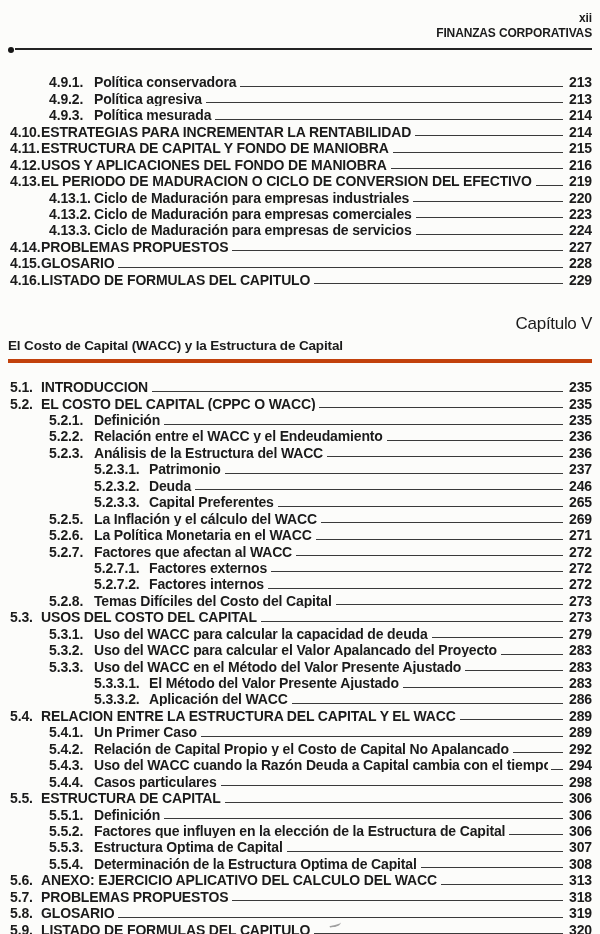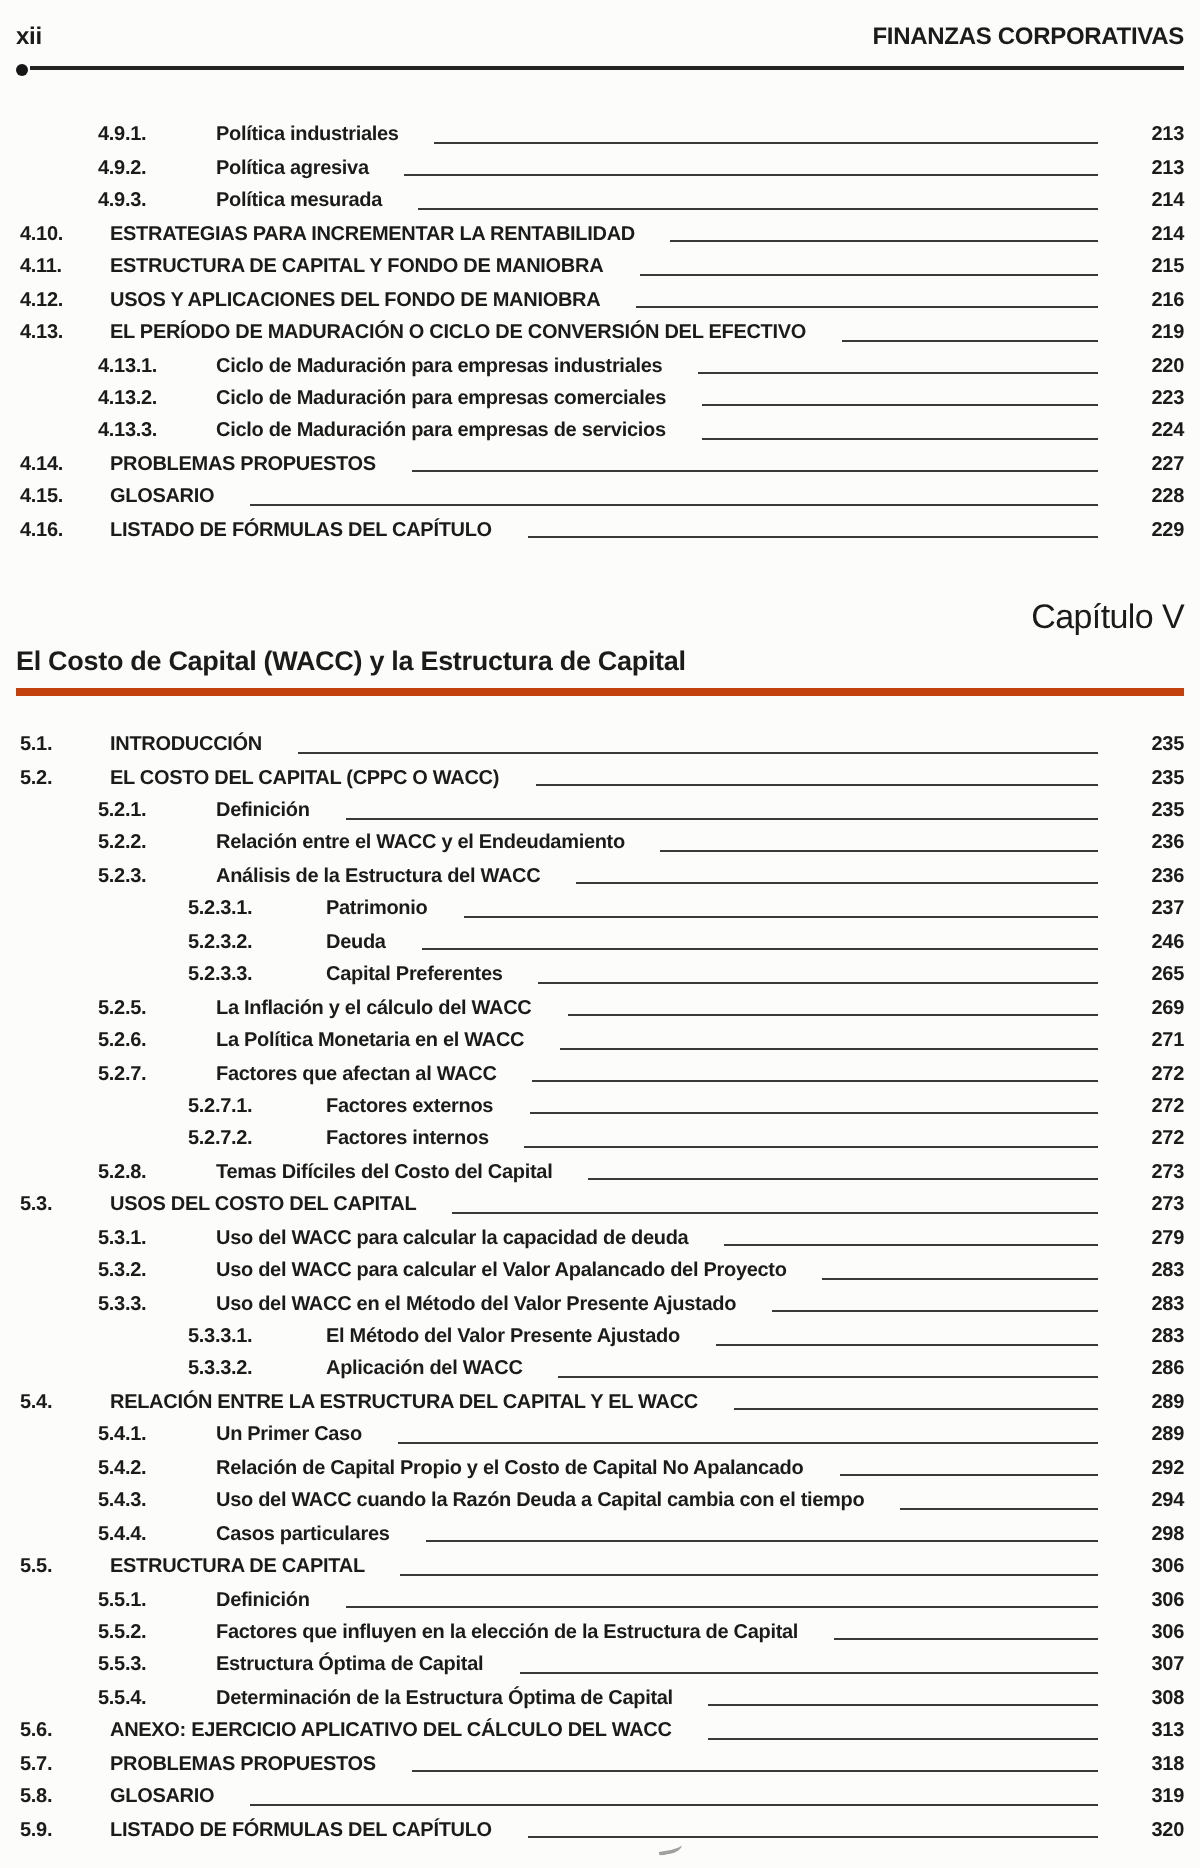--- a/index.html
+++ b/index.html
@@ -15,20 +15,21 @@
 
   
   .running-header {
     display: flex;
     justify-content: space-between;
     align-items: flex-end;
     padding-top: 11px;
     font-size: 12px;
     font-weight: bold;
     line-height: 15px;
+    flex-direction: column;
   }
   .header-rule {
     display: flex;
     align-items: center;
     margin-top: 3px;
   }
   .header-rule .dot {
     width: 6px; height: 6px;
     border-radius: 50%;
     background: #161616;
@@ -42,25 +43,24 @@
   }
 
   
   .toc { width: 100%; }
   .toc-ch4 { margin-top: 20px; }
   .toc-ch5 { margin-top: 15px; }
   .toc-row {
     display: flex;
     align-items: flex-end;
     height: 16.45px;
-    font-size: 10px;
+    font-size: 14px;
     font-weight: bold;
     line-height: 13px;
     white-space: nowrap;
-    gap: 14px;
   }
   .toc-row .num { flex: 0 0 auto; }
   .toc-row .label { flex: 0 1 auto; overflow: hidden; padding-right: 1px; }
   .toc-row .leader {
     flex: 1 1 auto;
     min-width: 12px;
     border-bottom: 1.4px solid #3a3a3a;
     margin: 0 3px 2.5px 3px;
     height: 1px;
   }
@@ -112,21 +112,21 @@
     <span>FINANZAS CORPORATIVAS</span>
   </div>
   <div class="header-rule">
     <span class="dot"></span>
     <span class="rule-line"></span>
   </div>
 
   <div class="toc toc-ch4">
       <div class="toc-row level-2">
     <span class="num">4.9.1.</span>
-    <span class="label">Política industriales</span>
+    <span class="label">Política conservadora</span>
     <span class="leader"></span>
     <span class="pagenum">213</span>
   </div>
       <div class="toc-row level-2">
     <span class="num">4.9.2.</span>
     <span class="label">Política agresiva</span>
     <span class="leader"></span>
     <span class="pagenum">213</span>
   </div>
       <div class="toc-row level-2">

